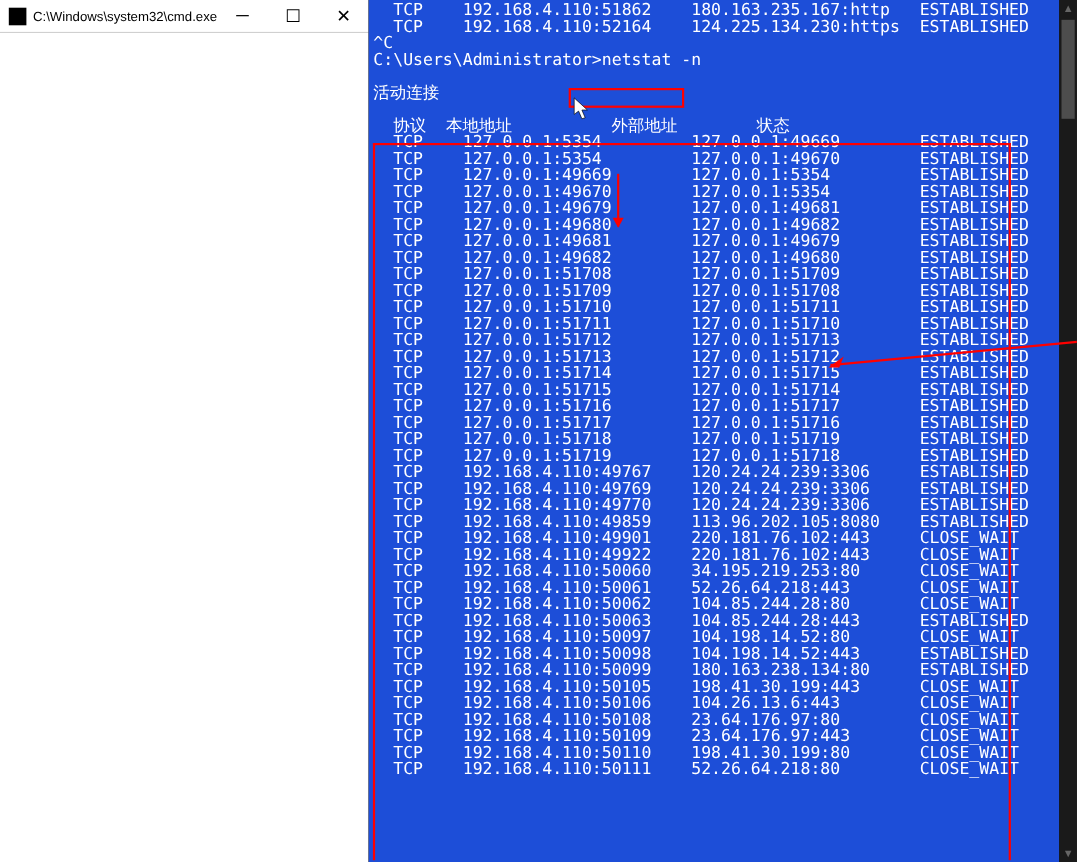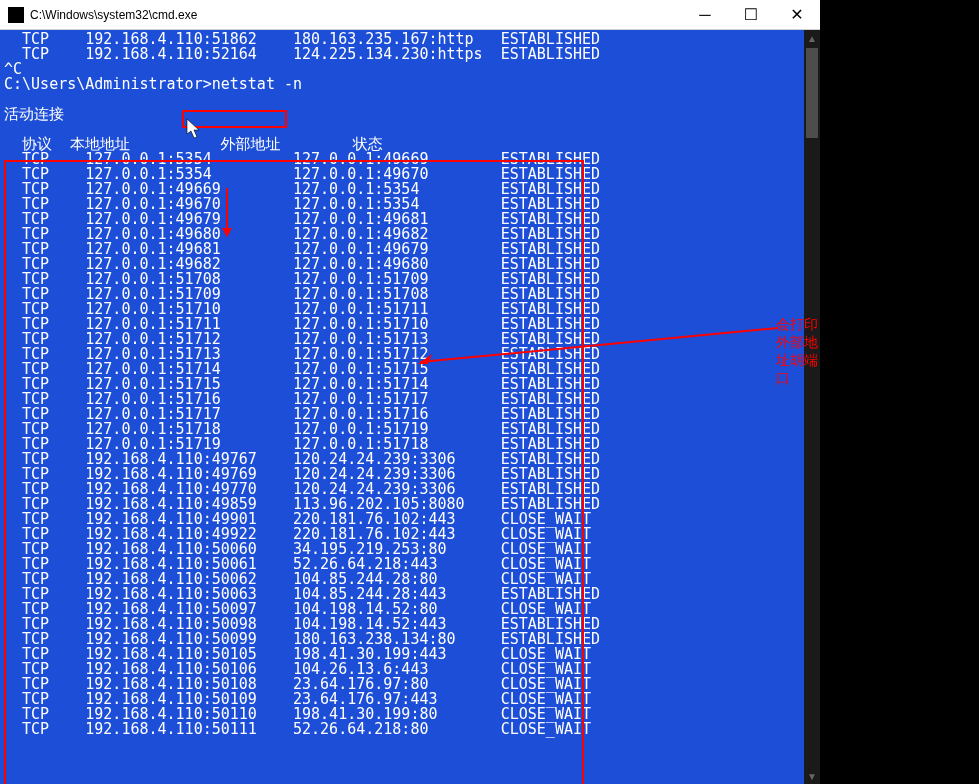--- a/index.html
+++ b/index.html
@@ -1,17 +1,17 @@
 <!DOCTYPE html>
 <html><head>
 <meta charset="utf-8">
 <style>
   * { margin: 0; padding: 0; box-sizing: border-box; }
   html, body { width: 979px; height: 784px; overflow: hidden; background: #000; }
-  .window { width: 820px; height: 784px; background: #fff; display: flex; flex-direction: column; }
+  .window { width: 979px; height: 784px; background: #fff; display: flex; flex-direction: row; }
   .titlebar {
     height: 30px; background: #fff; display: flex; align-items: center;
     border-bottom: 1px solid #d0d0d0;
   }
   .titlebar .icon {
     width: 16px; height: 16px; margin: 0 6px 0 8px;
     background: #000; display: inline-block;
   }
   .titlebar .title { flex: 1; font: 12px "Segoe UI", sans-serif; color: #000; }
   .titlebar .controls { display: flex; }

